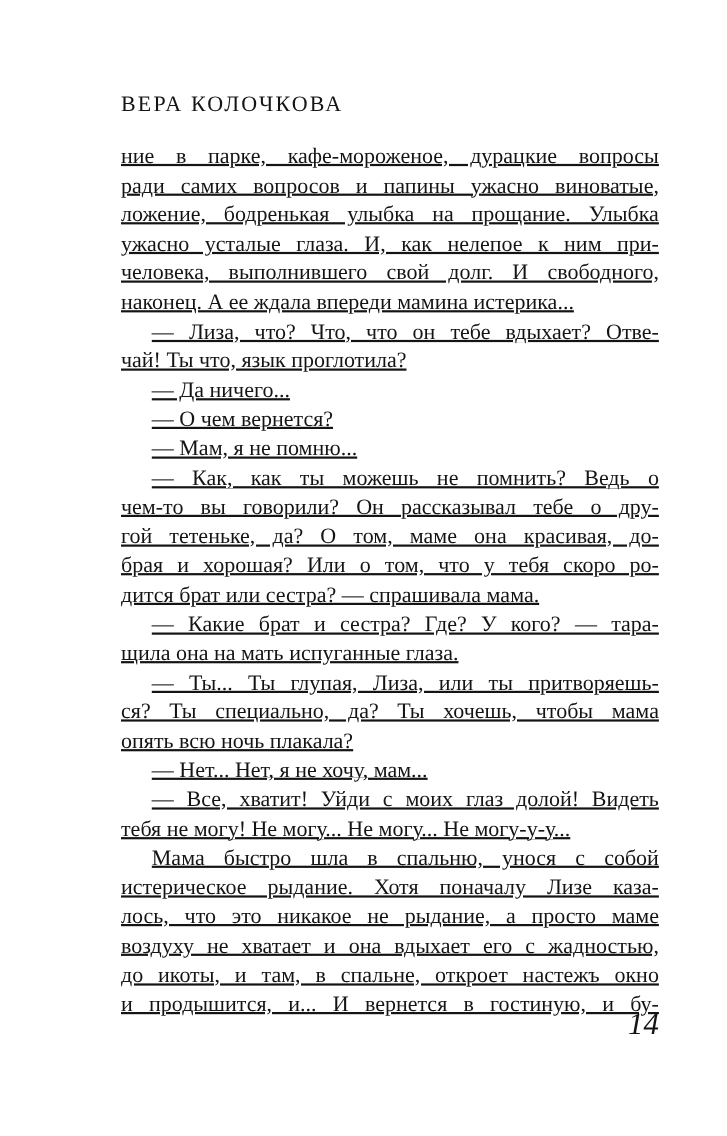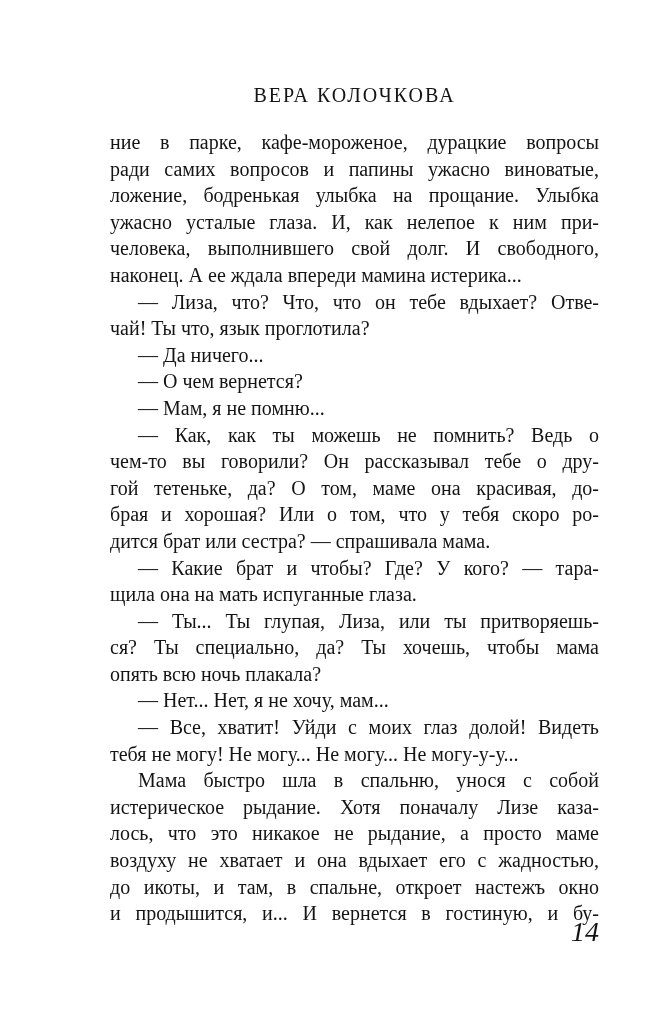--- a/index.html
+++ b/index.html
@@ -14,37 +14,38 @@
     background: #ffffff;
     color: #141414;
     font-family: "Liberation Serif", "DejaVu Serif", serif;
     overflow: hidden;
   }
   .running-header {
     position: absolute;
     top: 84px;
     left: 110px;
     width: 489px;
-    text-align: center;
+    text-align: left;
     font-size: 20px;
     line-height: 22px;
     letter-spacing: 2px;
     white-space: nowrap;
   }
   .text-body {
     position: absolute;
     top: 129px;
     left: 110px;
     width: 489px;
     font-size: 20px;
     line-height: 26.6px;
   }
   .text-line {
     text-align: justify;
     text-align-last: justify;
+    text-decoration: underline;
   }
   .text-line.no-just {
     text-align: right;
     text-align-last: left;
   }
   .text-line.indent {
     text-indent: 28px;
   }
   .page-number {
     position: absolute;
@@ -86,21 +87,21 @@
         <div class="text-line indent no-just">— Мам, я не помню...</div>
       </div>
       <div>
         <div class="text-line indent">— Как, как ты можешь не помнить? Ведь о</div>
         <div class="text-line">чем-то вы говорили? Он рассказывал тебе о дру-</div>
         <div class="text-line">гой тетеньке, да? О том, маме она красивая, до-</div>
         <div class="text-line">брая и хорошая? Или о том, что у тебя скоро ро-</div>
         <div class="text-line no-just">дится брат или сестра? — спрашивала мама.</div>
       </div>
       <div>
-        <div class="text-line indent">— Какие брат и чтобы? Где? У кого? — тара-</div>
+        <div class="text-line indent">— Какие брат и сестра? Где? У кого? — тара-</div>
         <div class="text-line no-just">щила она на мать испуганные глаза.</div>
       </div>
       <div>
         <div class="text-line indent">— Ты... Ты глупая, Лиза, или ты притворяешь-</div>
         <div class="text-line">ся? Ты специально, да? Ты хочешь, чтобы мама</div>
         <div class="text-line no-just">опять всю ночь плакала?</div>
       </div>
       <div>
         <div class="text-line indent no-just">— Нет... Нет, я не хочу, мам...</div>
       </div>

